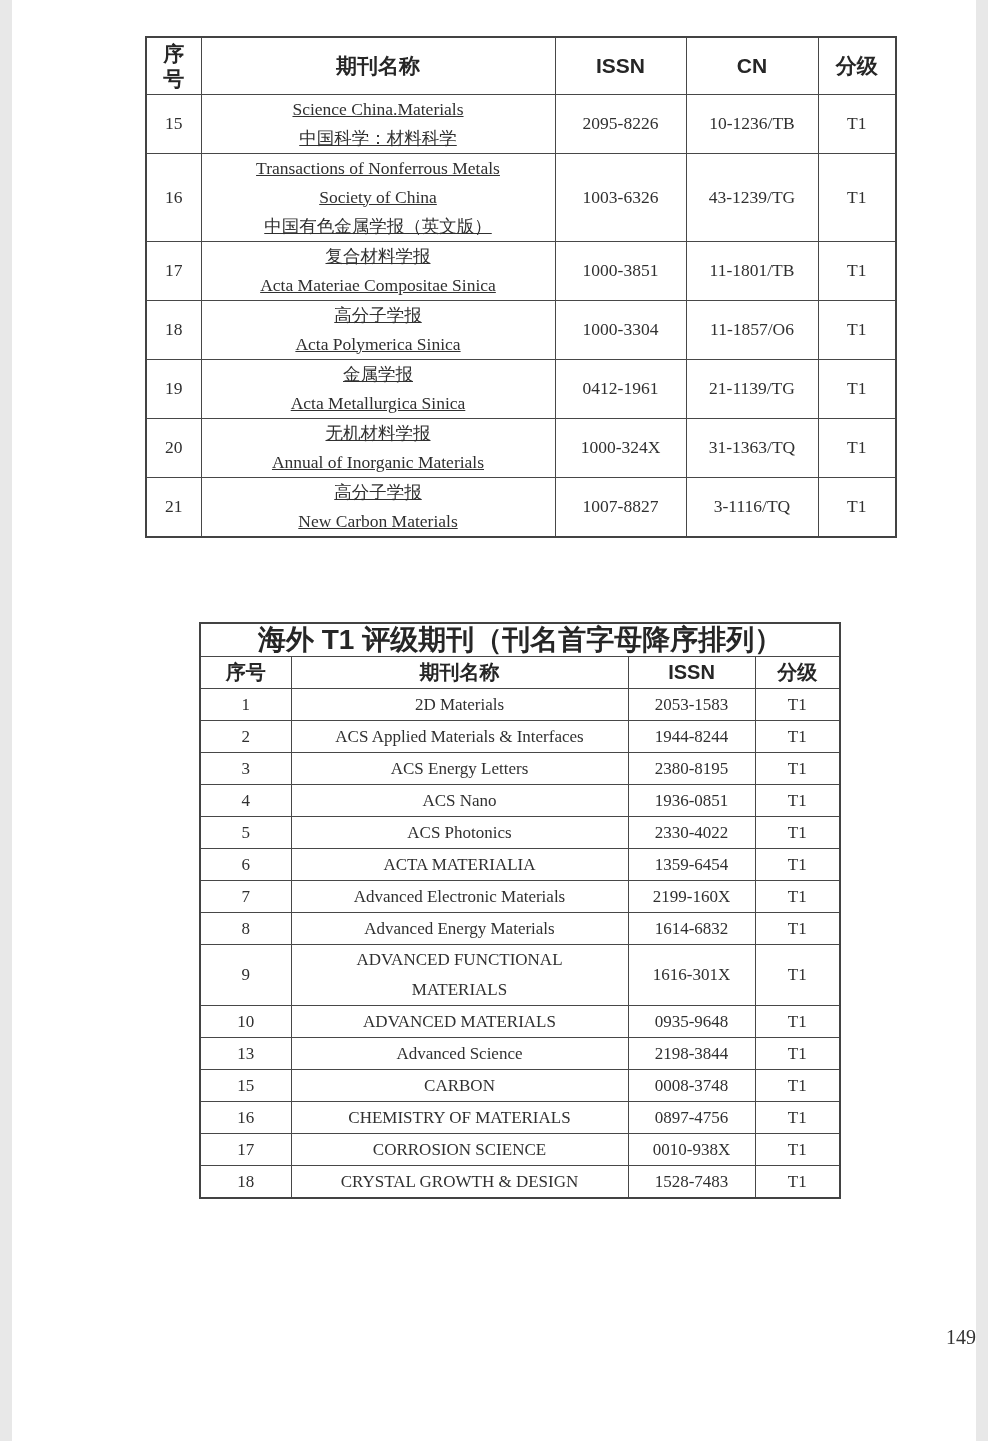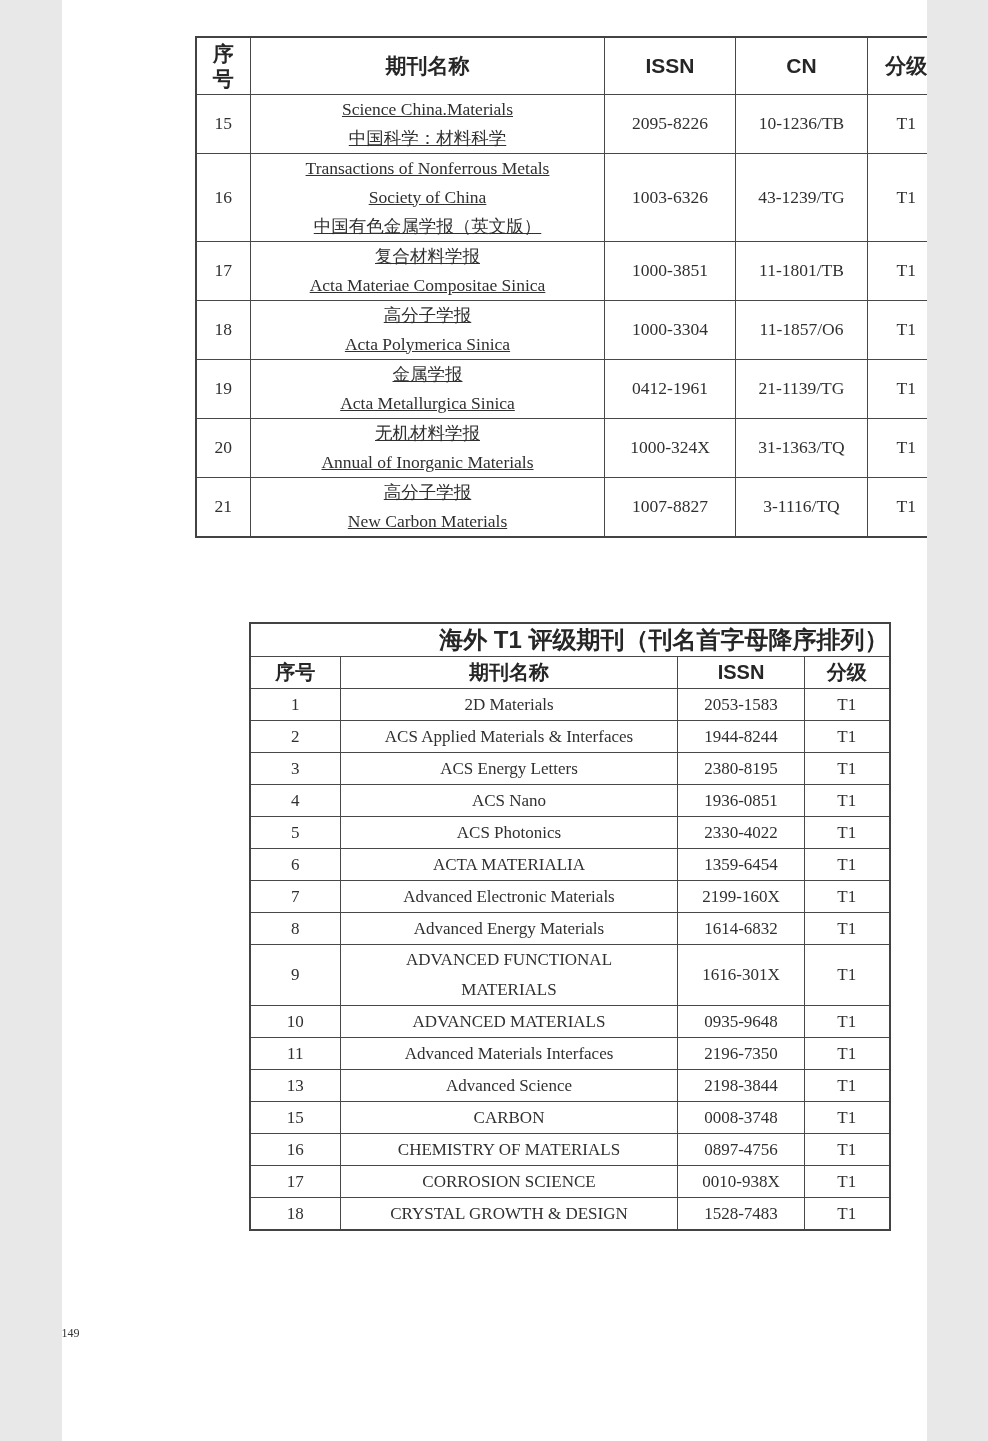--- a/index.html
+++ b/index.html
@@ -2,21 +2,21 @@
 <html><head>
 <meta charset="utf-8">
 <style>
   html, body {
     margin: 0;
     padding: 0;
     background: #e8e8e8;
   }
   .page {
     position: relative;
-    width: 865px;
+    width: 964px;
     height: 1441px;
     margin: 0 auto;
     background: #ffffff;
     font-family: "Liberation Serif", "DejaVu Serif", serif;
     color: #313131;
     overflow: hidden;
   }
   table {
     position: absolute;
     border-collapse: collapse;
@@ -55,40 +55,39 @@
   #table1 td.name-cell div { white-space: nowrap; }
 
   
   #table2 {
     left: 187px;
     top: 622px;
     width: 640px;
   }
   #table2 .title-cell {
     height: 32px;
-    font-size: 24px;
+    font-size: 28px;
     line-height: 32px;
-    text-align: right;
   }
   #table2 th.col-h { height: 31px; font-size: 20px; }
   #table2 td {
     height: 31px;
     font-size: 17px;
     color: #303030;
   }
   #table2 td.name-cell div { line-height: 30px; white-space: nowrap; }
 
   
   .page-number {
     position: absolute;
     top: 1326px;
     left: 0;
     width: 100%;
-    text-align: left;
-    font-size: 12px;
+    text-align: right;
+    font-size: 20px;
     color: #333333;
   }
 </style>
 </head>
 <body>
 
 <div class="page">
 
   <table id="table1" class="doc-table">
     <colgroup>
@@ -276,28 +275,20 @@
         </tr>
         <tr>
           <td>10</td>
           <td class="name-cell">
             <div>ADVANCED MATERIALS</div>
           </td>
           <td>0935-9648</td>
           <td>T1</td>
         </tr>
         <tr>
-          <td>11</td>
-          <td class="name-cell">
-            <div>Advanced Materials Interfaces</div>
-          </td>
-          <td>2196-7350</td>
-          <td>T1</td>
-        </tr>
-        <tr>
           <td>13</td>
           <td class="name-cell">
             <div>Advanced Science</div>
           </td>
           <td>2198-3844</td>
           <td>T1</td>
         </tr>
         <tr>
           <td>15</td>
           <td class="name-cell">

